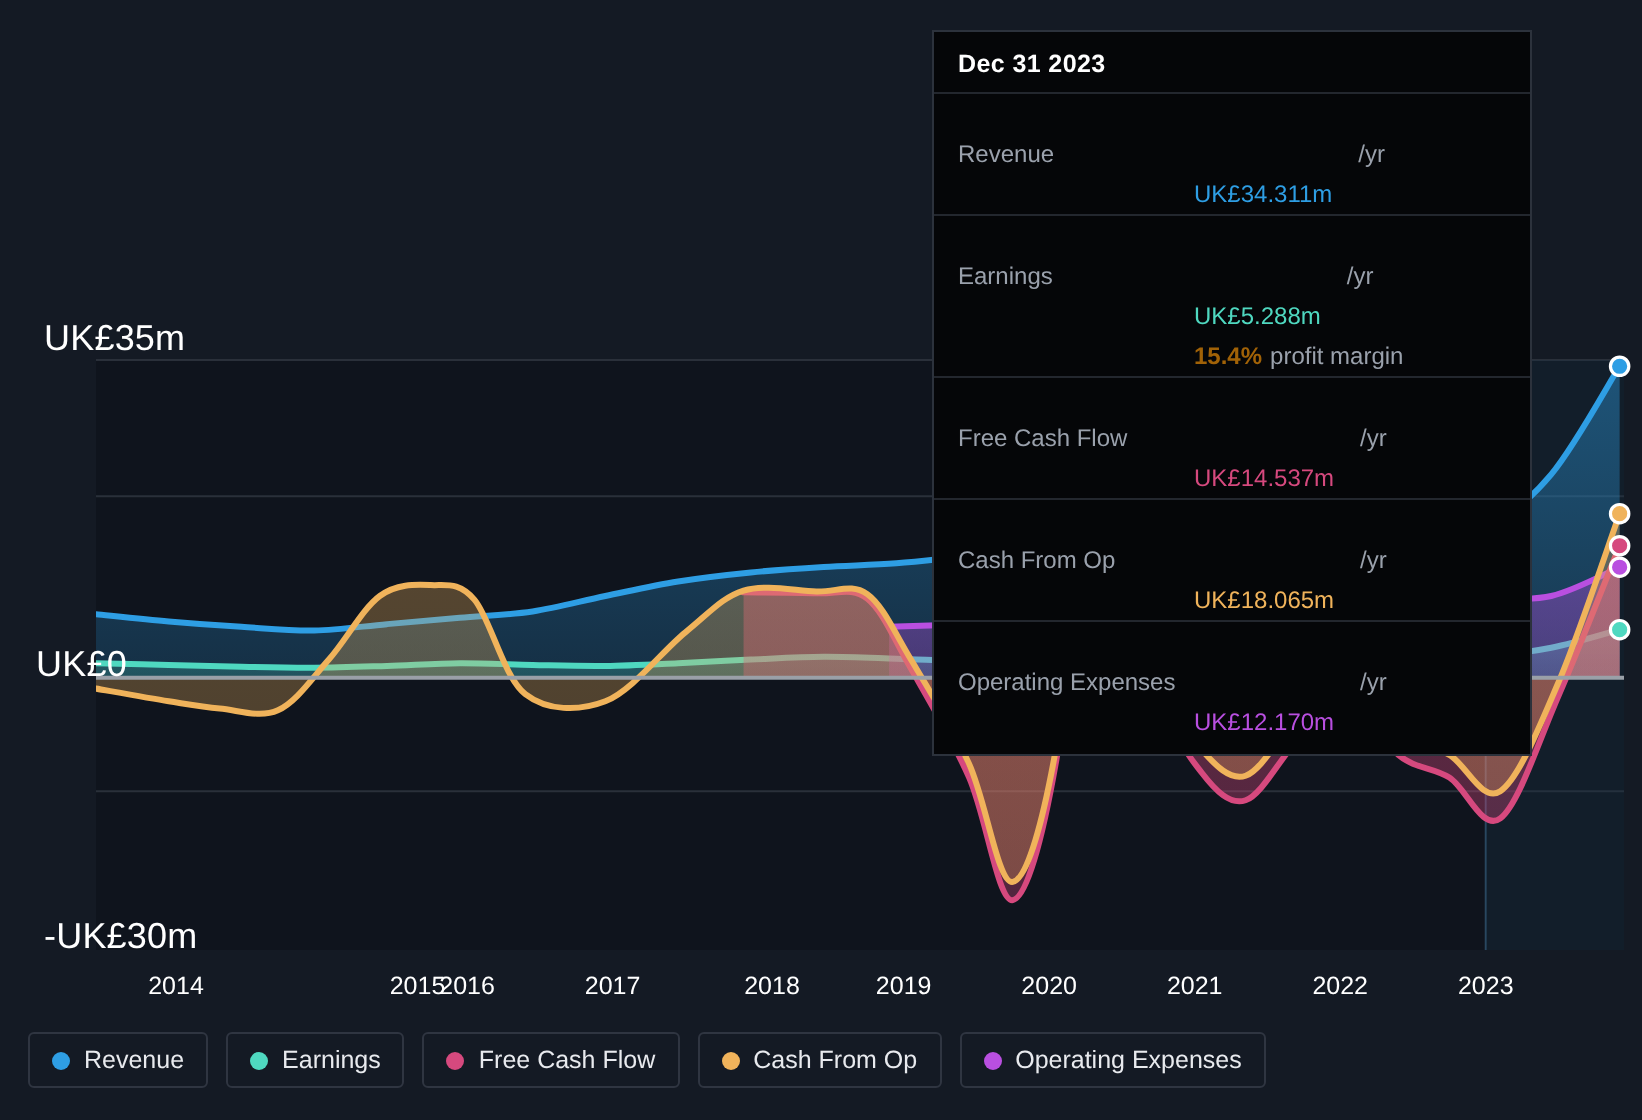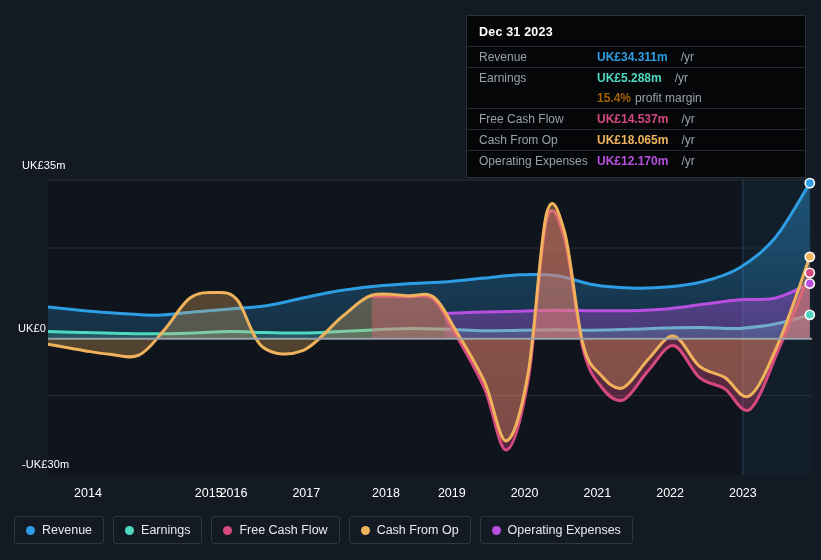--- a/index.html
+++ b/index.html
@@ -10,51 +10,51 @@
     font-family:"Liberation Sans", sans-serif;
     overflow:hidden;position:relative;
     -webkit-font-smoothing:antialiased;
   }
   #chart-root{position:absolute;inset:0;}
 
   
   .plot-svg{position:absolute;left:0;top:0;}
 
   .axis-label{
-    position:absolute;color:#ffffff;font-size:11px;
+    position:absolute;color:#ffffff;font-size:18px;
     white-space:nowrap;letter-spacing:.1px;
   }
   #y-label-top{left:22px;top:159px;}
   #y-label-zero{left:18px;top:322px;}
   #y-label-bottom{left:22px;top:458px;}
 
   .x-tick{
     position:absolute;top:486px;color:#ffffff;font-size:12.5px;
     transform:translateX(-50%);white-space:nowrap;
   }
 
   
   #tooltip{
-    position:absolute;left:466px;top:15px;width:340px;
+    position:absolute;left:466px;top:15px;width:300px;
     background:#050608;border:1px solid #2c323c;
     padding:8px 0 6px 0;box-sizing:border-box;z-index:20;
   }
   #tooltip-title{
     color:#ffffff;font-size:12.5px;font-weight:bold;
     padding:1px 12px 7px 12px;letter-spacing:.2px;
   }
   .tt-row{
     display:flex;align-items:center;
     padding:3px 12px 3px 12px;
     border-top:1px solid #23272e;
     font-size:12px;min-height:16px;box-sizing:border-box;
   }
   .tt-row.no-rule{border-top:none;}
   .tt-name{color:#9aa1ac;width:118px;flex:none;white-space:nowrap;}
-  .tt-val{font-weight:bold;white-space:nowrap;}
+  .tt-val{font-weight:normal;white-space:nowrap;margin-top:40px;}
   .tt-unit{color:#9aa1ac;font-weight:normal;margin-left:13px;}
   .tt-margin-val{color:#a16207;font-weight:bold;}
   .tt-margin-txt{color:#9aa1ac;margin-left:4px;}
 
   
   #legend{
     position:absolute;left:14px;top:516px;display:flex;gap:9px;
   }
   .legend-item{
     display:flex;align-items:center;gap:7px;

